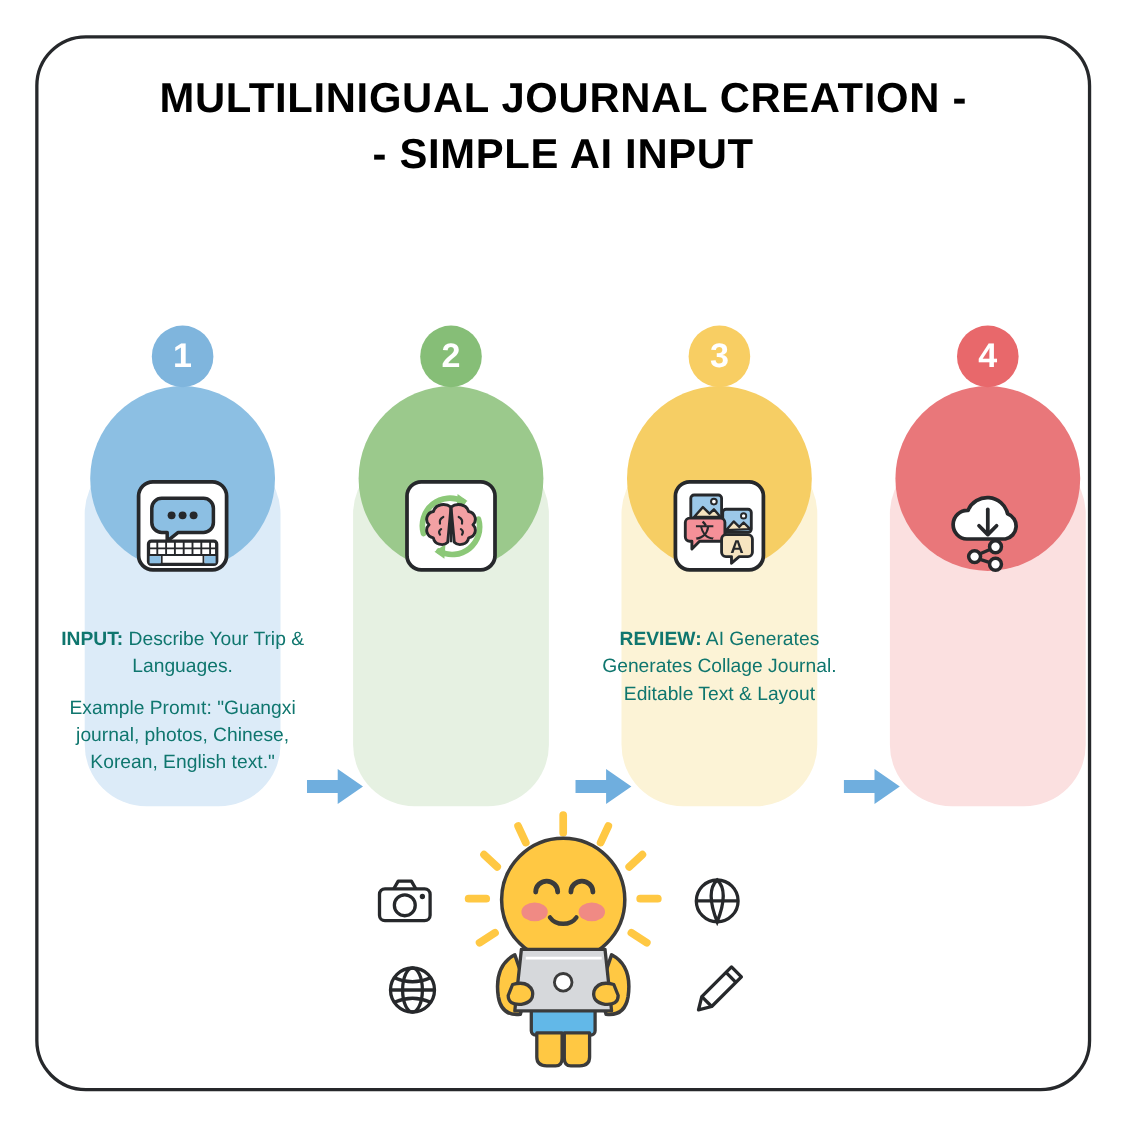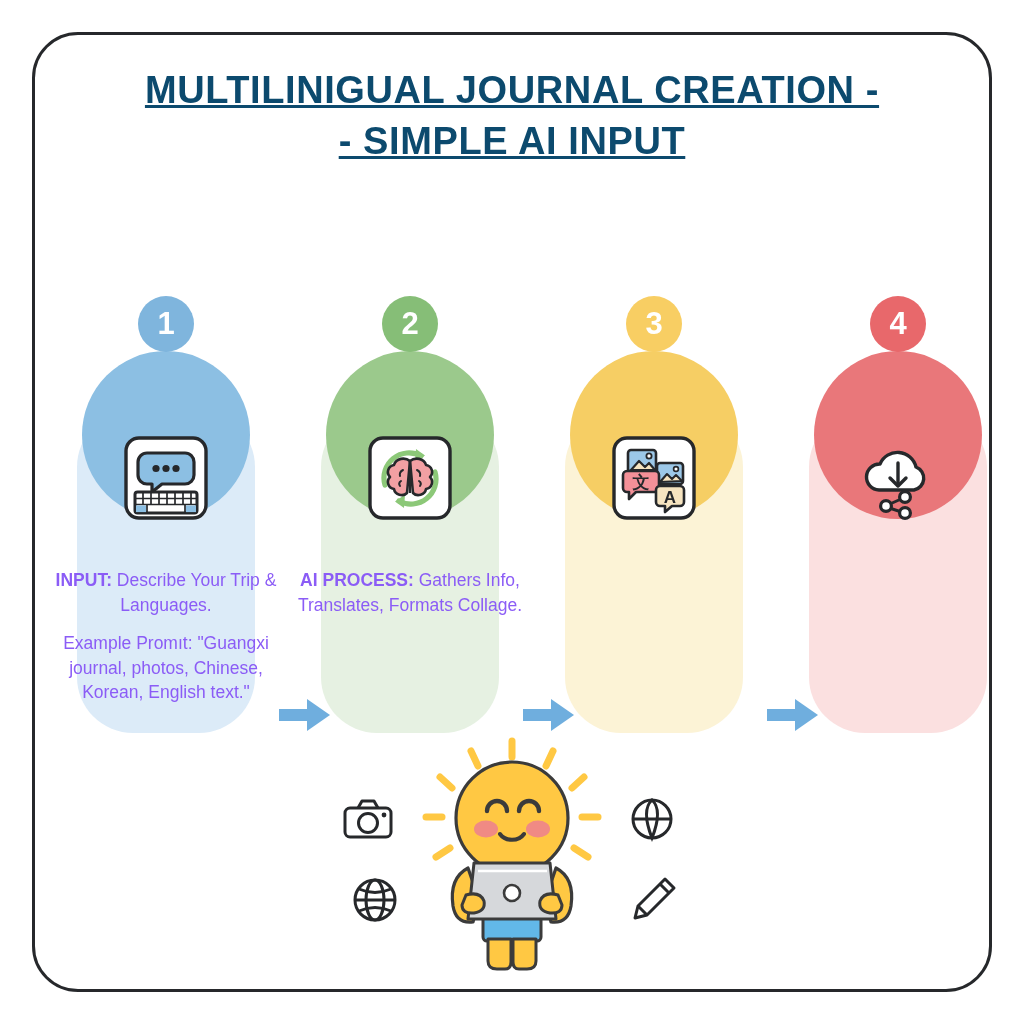--- a/index.html
+++ b/index.html
@@ -28,27 +28,26 @@
     overflow: hidden;
   }
 
   
   #title {
     position: absolute;
     left: 0;
     top: 30px;
     width: 100%;
     text-align: center;
-    color: #0c4a6e;
+    color: #000000;
     font-weight: bold;
     font-size: 38px;
     line-height: 1.35;
     letter-spacing: 0.6px;
     font-family: "Liberation Sans", sans-serif;
-    text-decoration: underline;
   }
   #title .tline { display: block; white-space: pre; }
 
   
   #steps {
     position: absolute;
     left: 0;
     top: 248px;
     width: 100%;
     height: 470px;
@@ -111,21 +110,21 @@
     height: 86px;
   }
 
   
   .caption {
     position: absolute;
     left: -6px;
     top: 285px;
     width: 226px;
     text-align: center;
-    color: #8b5cf6;
+    color: #0f766e;
     font-size: 17.5px;
     line-height: 1.42;
     font-family: "Liberation Sans", sans-serif;
   }
   .caption b { font-weight: bold; }
   .caption .para2 { display: block; margin-top: 13px; }
 
   
   .arrow {
     position: absolute;
@@ -220,23 +219,20 @@
           <line x1="43" y1="26" x2="43" y2="58" stroke="#26282b" stroke-width="2.4"></line>
           <g stroke="#26282b" stroke-width="2" fill="none" stroke-linecap="round">
             <path d="M36 35 q-4 2 -3 6"></path>
             <path d="M34 46 q-3 2 -1 5"></path>
             <path d="M50 35 q4 2 3 6"></path>
             <path d="M52 46 q3 2 1 5"></path>
           </g>
         </svg>
       </div>
 
-      <div class="caption">
-        <span><b>AI PROCESS:</b><span> Gathers Info, Translates, Formats Collage.</span></span>
-      </div>
     </div>
 
     <div class="step s3">
       <div class="panel" style="background:#FCF3D6"></div>
       <div class="blob" style="background:#F6CE64"></div>
       <div class="badge" style="background:#F8CE63">3</div>
 
       <div class="iconcard">
         <svg viewBox="0 0 86 86" width="86" height="86">
           <rect x="3" y="3" width="80" height="80" rx="13" fill="#ffffff" stroke="#26282b" stroke-width="3.4"></rect>
@@ -246,20 +242,23 @@
           <rect x="46" y="28" width="26" height="21" rx="3" fill="#9CC8E8" stroke="#26282b" stroke-width="2.6"></rect>
           <circle cx="65" cy="34" r="2.4" fill="#ffffff" stroke="#26282b" stroke-width="1.7"></circle>
           <path d="M49 47 l7 -8 5 5 4 -4 6 6 z" fill="#F6E4C0" stroke="#26282b" stroke-width="2.1" stroke-linejoin="round"></path>
           <path d="M16 36 h28 a4 4 0 0 1 4 4 v13 a4 4 0 0 1 -4 4 h-19 l-7 7 v-7 h-2 a4 4 0 0 1 -4 -4 v-13 a4 4 0 0 1 4 -4 z" fill="#F49098" stroke="#26282b" stroke-width="2.6" stroke-linejoin="round"></path>
           <text x="30" y="53" font-family="'Liberation Sans', sans-serif" font-size="17" font-weight="bold" fill="#26282b" text-anchor="middle">文</text>
           <path d="M49 51 h20 a4 4 0 0 1 4 4 v12 a4 4 0 0 1 -4 4 h-8 l-7 6 v-6 h-5 a4 4 0 0 1 -4 -4 v-12 a4 4 0 0 1 4 -4 z" fill="#F6E4C0" stroke="#26282b" stroke-width="2.6" stroke-linejoin="round"></path>
           <text x="59" y="68" font-family="'Liberation Sans', sans-serif" font-size="17" font-weight="bold" fill="#26282b" text-anchor="middle">A</text>
         </svg>
       </div>
 
+      <div class="caption">
+        <span><b>REVIEW:</b><span> AI Generates Generates Collage Journal. Editable Text &amp; Layout</span></span>
+      </div>
     </div>
 
     <div class="step s4">
       <div class="panel" style="background:#FBE0E0"></div>
       <div class="blob" style="background:#E9777A"></div>
       <div class="badge" style="background:#E8686B">4</div>
 
       <div class="iconcard">
         <svg viewBox="0 0 86 86" width="86" height="86">
           <path d="M24 55 a13 13 0 0 1 1 -26 a19 19 0 0 1 36 3 a12 12 0 0 1 -2 23 z" fill="#ffffff" stroke="#26282b" stroke-width="3.4" stroke-linejoin="round"></path>

